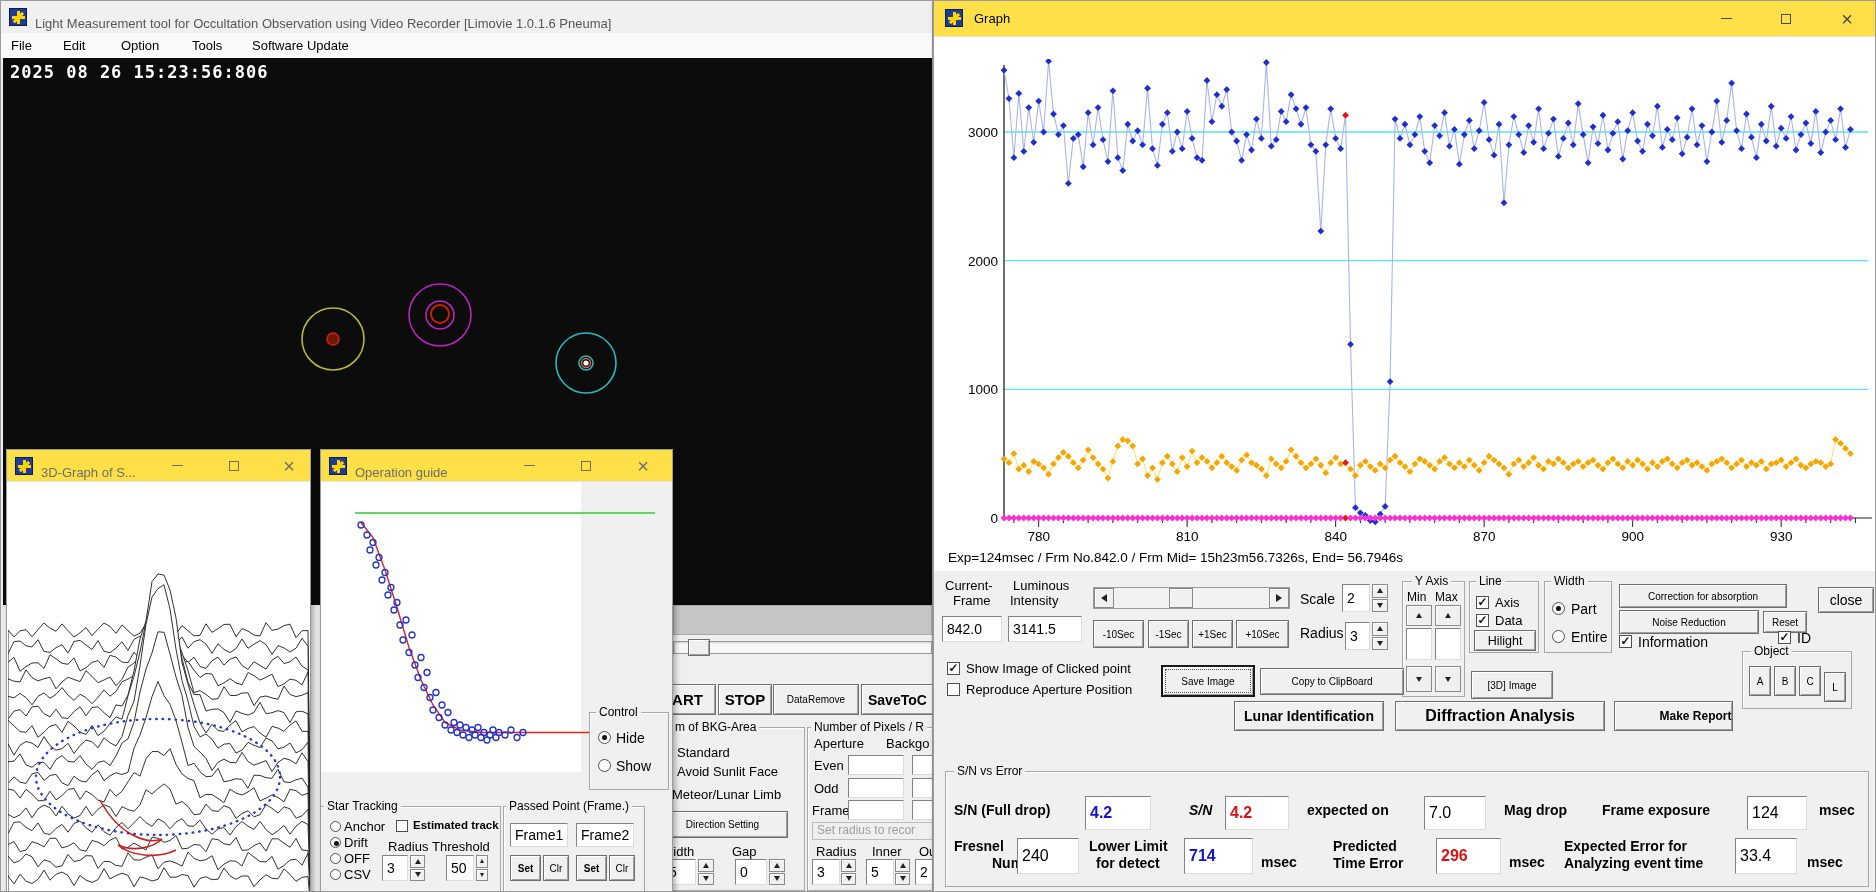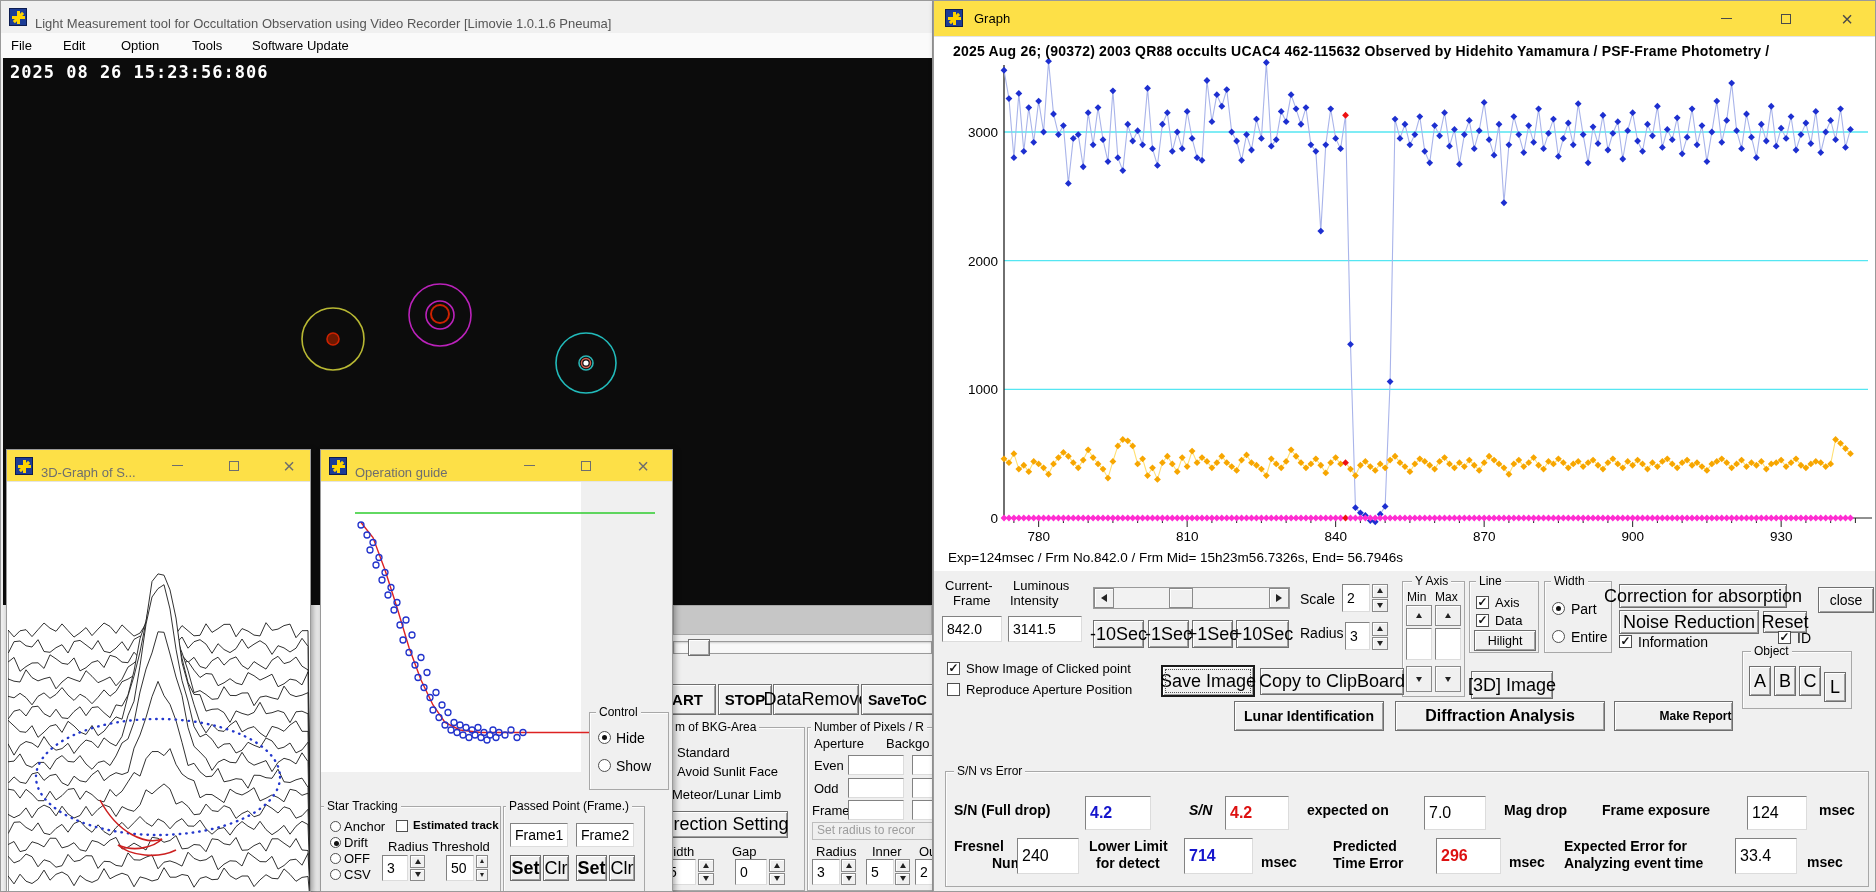--- a/index.html
+++ b/index.html
@@ -13,21 +13,21 @@
   .ticon .bar1 { position:absolute; left:7px; top:2px; width:3px; height:13px; background:#ffd400; }
   .ticon .bar2 { position:absolute; left:2px; top:7px; width:13px; height:3px; background:#ffd400; }
   .ticon .bar3 { position:absolute; left:7px; top:2px; width:3px; height:13px; background:#ffd400; transform:rotate(45deg); }
   .ttext { position:absolute; top:15px; font-size:13px; color:#565656; white-space:nowrap; }
   .wbtn { position:absolute; top:0; width:44px; height:31px; display:flex; align-items:center; justify-content:center; color:#4a4a4a; }
   .wbtn .mingl { width:11px; height:0; border-top:1.6px solid currentColor; }
   .wbtn .maxgl { width:10px; height:10px; border:1.3px solid currentColor; }
   .wbtn .clsgl { font-size:20px; line-height:10px; font-weight:400; }
   .lbl { position:absolute; font-size:13px; color:#000; white-space:nowrap; }
   .b { font-weight:bold; }
-  .btn { position:absolute; background:#f0f0f0; border:1px solid #6f6f6f; box-shadow:inset 1px 1px 0 #ffffff, inset -1px -1px 0 #9f9f9f; font-size:18px; display:flex; align-items:center; justify-content:center; white-space:nowrap; color:#000; }
+  .btn { position:absolute; background:#f0f0f0; border:1px solid #6f6f6f; box-shadow:inset 1px 1px 0 #ffffff, inset -1px -1px 0 #9f9f9f; font-size:10px; display:flex; align-items:center; justify-content:center; white-space:nowrap; color:#000; }
   .btn.def { border:2px solid #1a1a1a; }
   .field { position:absolute; background:#fff; border:1px solid #828282; border-right-color:#dcdcdc; border-bottom-color:#dcdcdc; font-size:14px; display:flex; align-items:center; padding-left:4px; white-space:nowrap; overflow:hidden; }
   .group { position:absolute; border:1px solid #a8a8a8; box-shadow:1px 1px 0 #fdfdfd inset; }
   .glabel { position:absolute; top:-8px; background:#f0f0f0; padding:0 3px; font-size:12px; white-space:nowrap; }
   .cbx { position:absolute; width:13px; height:13px; background:#fff; border:1px solid #4f4f4f; font-size:12px; line-height:11px; text-align:center; font-weight:bold; color:#111; }
   .rdo { position:absolute; width:13px; height:13px; border-radius:50%; background:#fff; border:1px solid #4f4f4f; }
   .rdo.on::after { content:""; position:absolute; left:3px; top:3px; width:5px; height:5px; border-radius:50%; background:#111; }
   .spin { position:absolute; display:flex; flex-direction:column; gap:1px; }
   .sb { flex:1; background:#f0f0f0; border:1px solid #8a8a8a; box-shadow:inset 1px 1px 0 #fff; display:flex; align-items:center; justify-content:center; }
   .tu { width:0; height:0; border-left:3.5px solid transparent; border-right:3.5px solid transparent; border-bottom:5px solid #222; }
@@ -336,21 +336,20 @@
           <span class="mingl"></span>
         </span>
       <span class="wbtn" style="left:830px;height:35px;">
           <span class="maxgl"></span>
         </span>
       <span class="wbtn" style="left:891px;height:35px;">
           <span class="clsgl">×</span>
         </span>
     </div>
     <div style="position:absolute;left:0;top:36px;width:943px;height:534px;background:#fff;"></div>
-    <div class="lbl b" style="left:19px;top:42px;font-size:14px;letter-spacing:0.2px;">2025 Aug 26; (90372) 2003 QR88 occults UCAC4 462-115632 Observed by Hidehito Yamamura / PSF-Frame Photometry /</div>
     <svg id="mainchart" width="931" height="500" style="position:absolute;left:12px;top:58px;">
         <line x1="58" y1="330.33" x2="922" y2="330.33" stroke="#55e6f2" stroke-width="1.4"></line>
         <line x1="58" y1="201.65999999999997" x2="922" y2="201.65999999999997" stroke="#55e6f2" stroke-width="1.4"></line>
         <line x1="58" y1="72.98999999999995" x2="922" y2="72.98999999999995" stroke="#55e6f2" stroke-width="1.4"></line>
         <line x1="58" y1="6" x2="58" y2="459" stroke="#222222" stroke-width="1.3"></line>
         <line x1="58" y1="459" x2="926" y2="459" stroke="#222222" stroke-width="1"></line>
         <line x1="67.9" y1="459" x2="67.9" y2="464" stroke="#222222" stroke-width="1"></line>
         <line x1="92.65" y1="459" x2="92.65" y2="468" stroke="#222222" stroke-width="1"></line>
         <line x1="117.4" y1="459" x2="117.4" y2="464" stroke="#222222" stroke-width="1"></line>
         <line x1="142.15" y1="459" x2="142.15" y2="464" stroke="#222222" stroke-width="1"></line>

